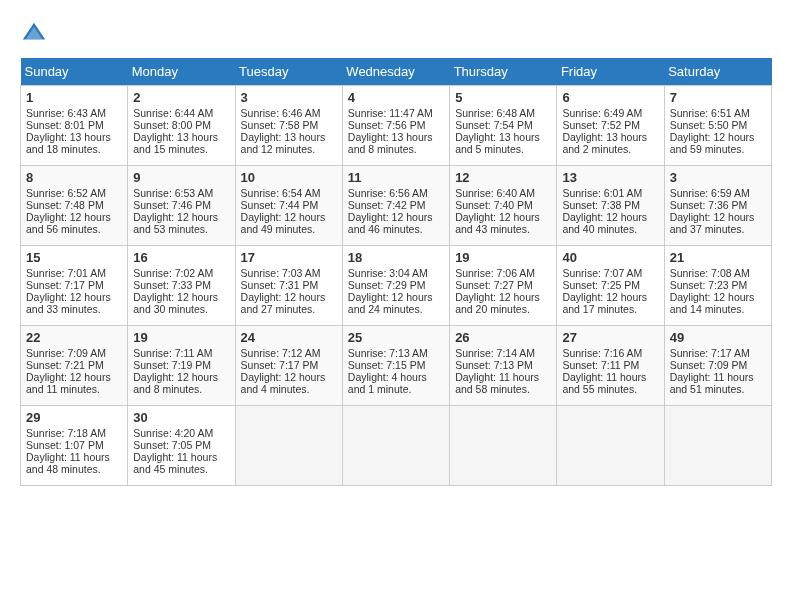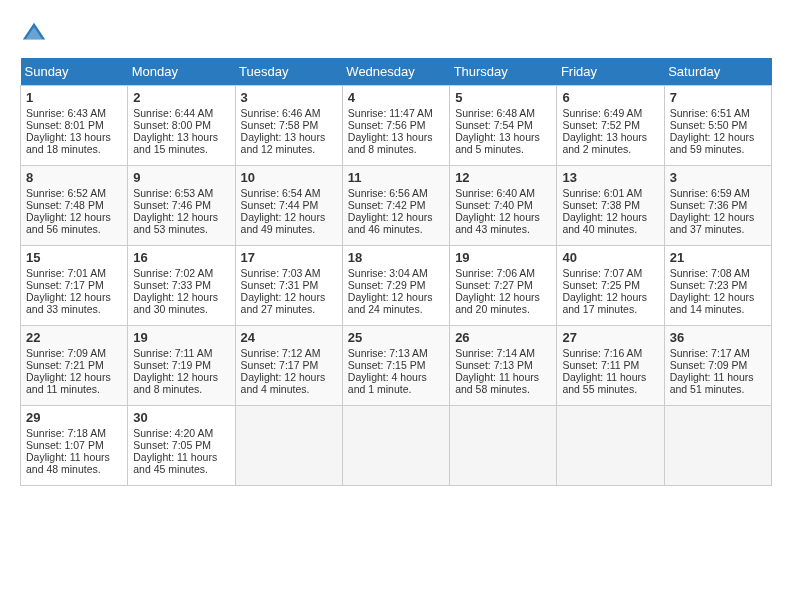--- a/index.html
+++ b/index.html
@@ -141,21 +141,21 @@
         <td><span class="day-num">40</span><span>Sunrise: 7:07 AM</span><br><span>Sunset: 7:25 PM</span><br><span>Daylight: 12 hours and 17 minutes.</span></td>
         <td><span class="day-num">21</span><span>Sunrise: 7:08 AM</span><br><span>Sunset: 7:23 PM</span><br><span>Daylight: 12 hours and 14 minutes.</span></td>
       </tr>
       <tr>
         <td><span class="day-num">22</span><span>Sunrise: 7:09 AM</span><br><span>Sunset: 7:21 PM</span><br><span>Daylight: 12 hours and 11 minutes.</span></td>
         <td><span class="day-num">19</span><span>Sunrise: 7:11 AM</span><br><span>Sunset: 7:19 PM</span><br><span>Daylight: 12 hours and 8 minutes.</span></td>
         <td><span class="day-num">24</span><span>Sunrise: 7:12 AM</span><br><span>Sunset: 7:17 PM</span><br><span>Daylight: 12 hours and 4 minutes.</span></td>
         <td><span class="day-num">25</span><span>Sunrise: 7:13 AM</span><br><span>Sunset: 7:15 PM</span><br><span>Daylight: 4 hours and 1 minute.</span></td>
         <td><span class="day-num">26</span><span>Sunrise: 7:14 AM</span><br><span>Sunset: 7:13 PM</span><br><span>Daylight: 11 hours and 58 minutes.</span></td>
         <td><span class="day-num">27</span><span>Sunrise: 7:16 AM</span><br><span>Sunset: 7:11 PM</span><br><span>Daylight: 11 hours and 55 minutes.</span></td>
-        <td><span class="day-num">36</span><span>Sunrise: 7:17 AM</span><br><span>Sunset: 7:09 PM</span><br><span>Daylight: 11 hours and 51 minutes.</span></td>
+        <td><span class="day-num">49</span><span>Sunrise: 7:17 AM</span><br><span>Sunset: 7:09 PM</span><br><span>Daylight: 11 hours and 51 minutes.</span></td>
       </tr>
       <tr>
         <td><span class="day-num">29</span><span>Sunrise: 7:18 AM</span><br><span>Sunset: 1:07 PM</span><br><span>Daylight: 11 hours and 48 minutes.</span></td>
         <td><span class="day-num">30</span><span>Sunrise: 4:20 AM</span><br><span>Sunset: 7:05 PM</span><br><span>Daylight: 11 hours and 45 minutes.</span></td>
         <td class="empty"></td>
         <td class="empty"></td>
         <td class="empty"></td>
         <td class="empty"></td>
         <td class="empty"></td>
       </tr>

